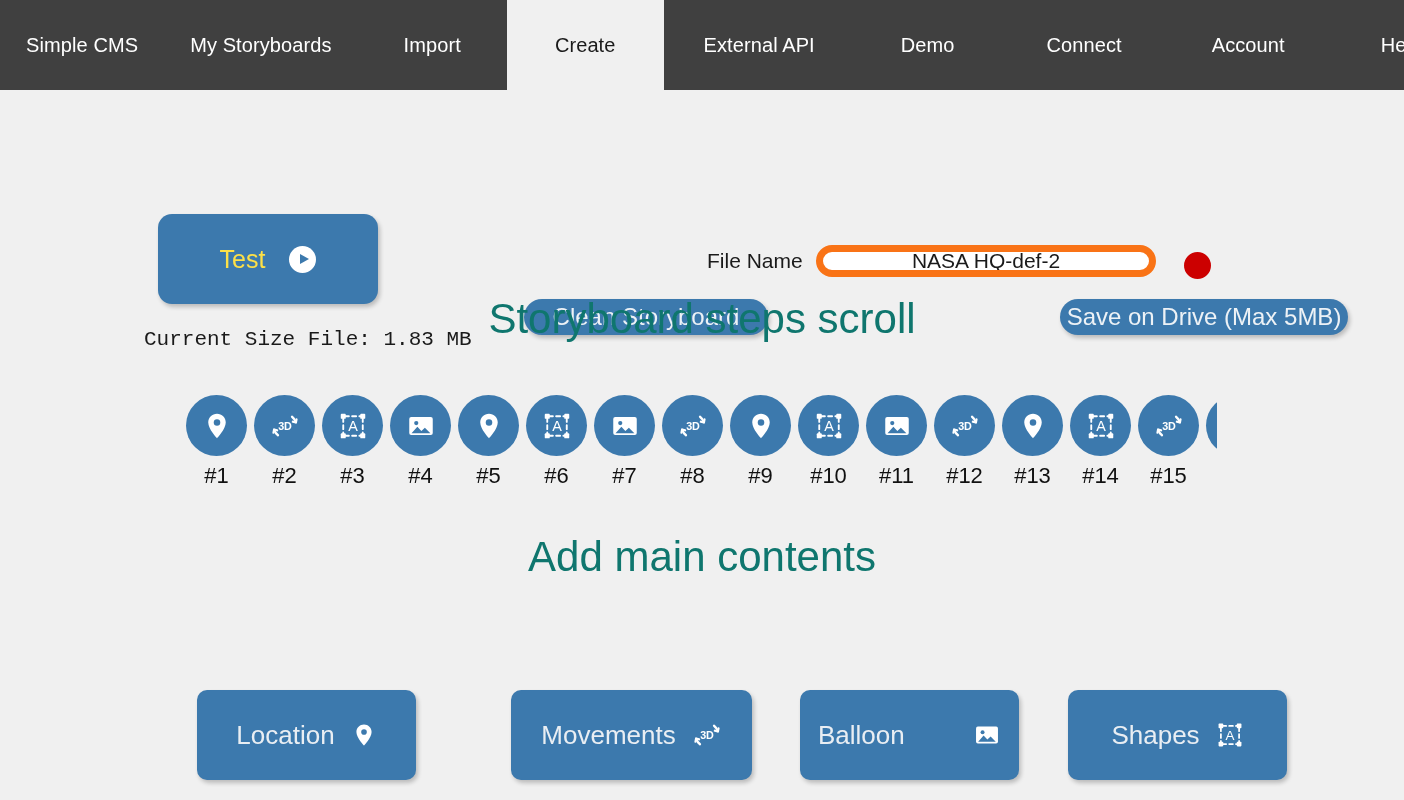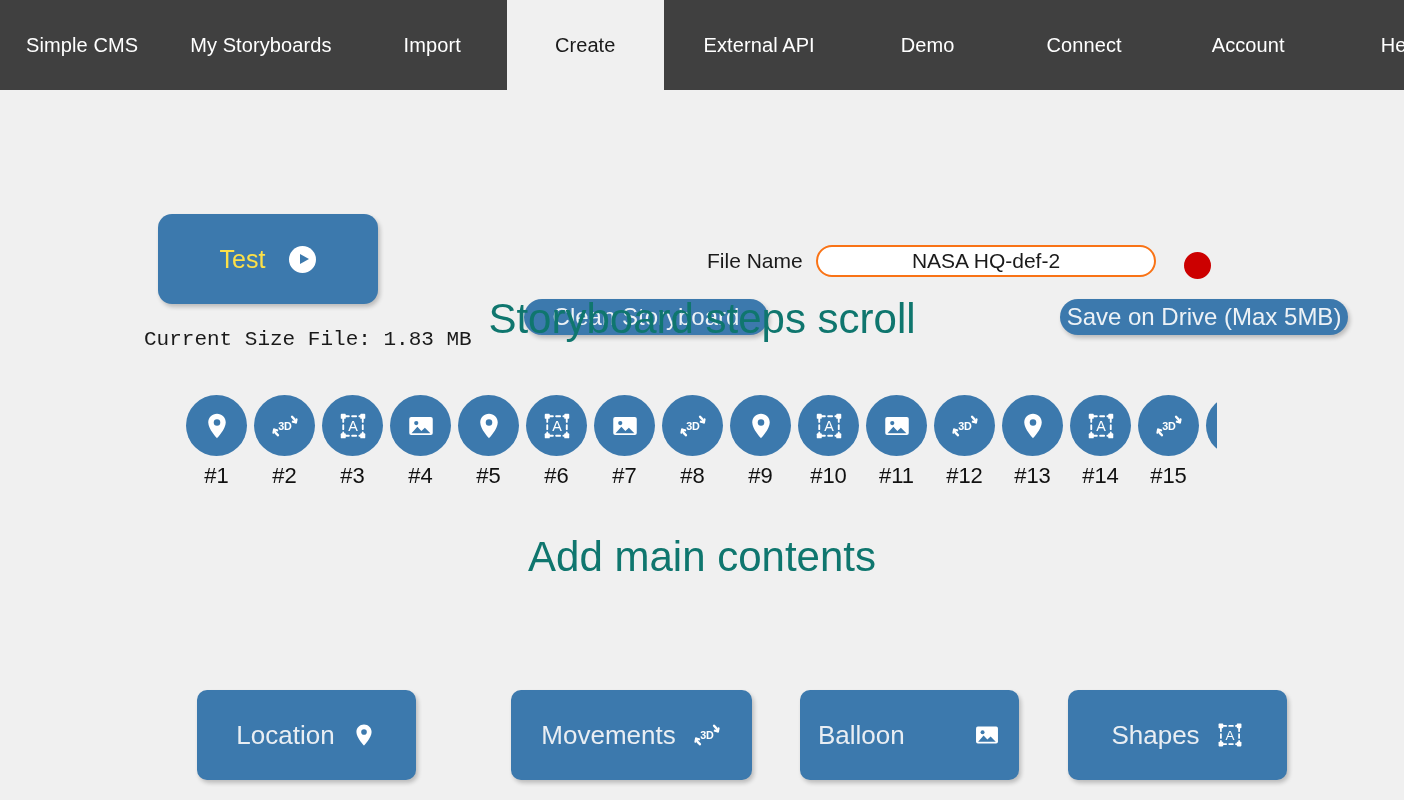--- a/index.html
+++ b/index.html
@@ -106,21 +106,21 @@
     font-size: 21px;
     color: #1a1a1a;
     margin-left: 45px;
   }
   .filename-input {
     position: absolute;
     left: 816px;
     top: 155px;
     width: 340px;
     height: 32px;
-    border: 2px solid #f97316;
+    border: 7px solid #f97316;
     border-radius: 18px;
     background: #ffffff;
     text-align: center;
     font-family: "Liberation Sans", sans-serif;
     font-size: 21px;
     color: #1a1a1a;
     box-sizing: border-box;
     outline: none;
   }
   .status-dot {

